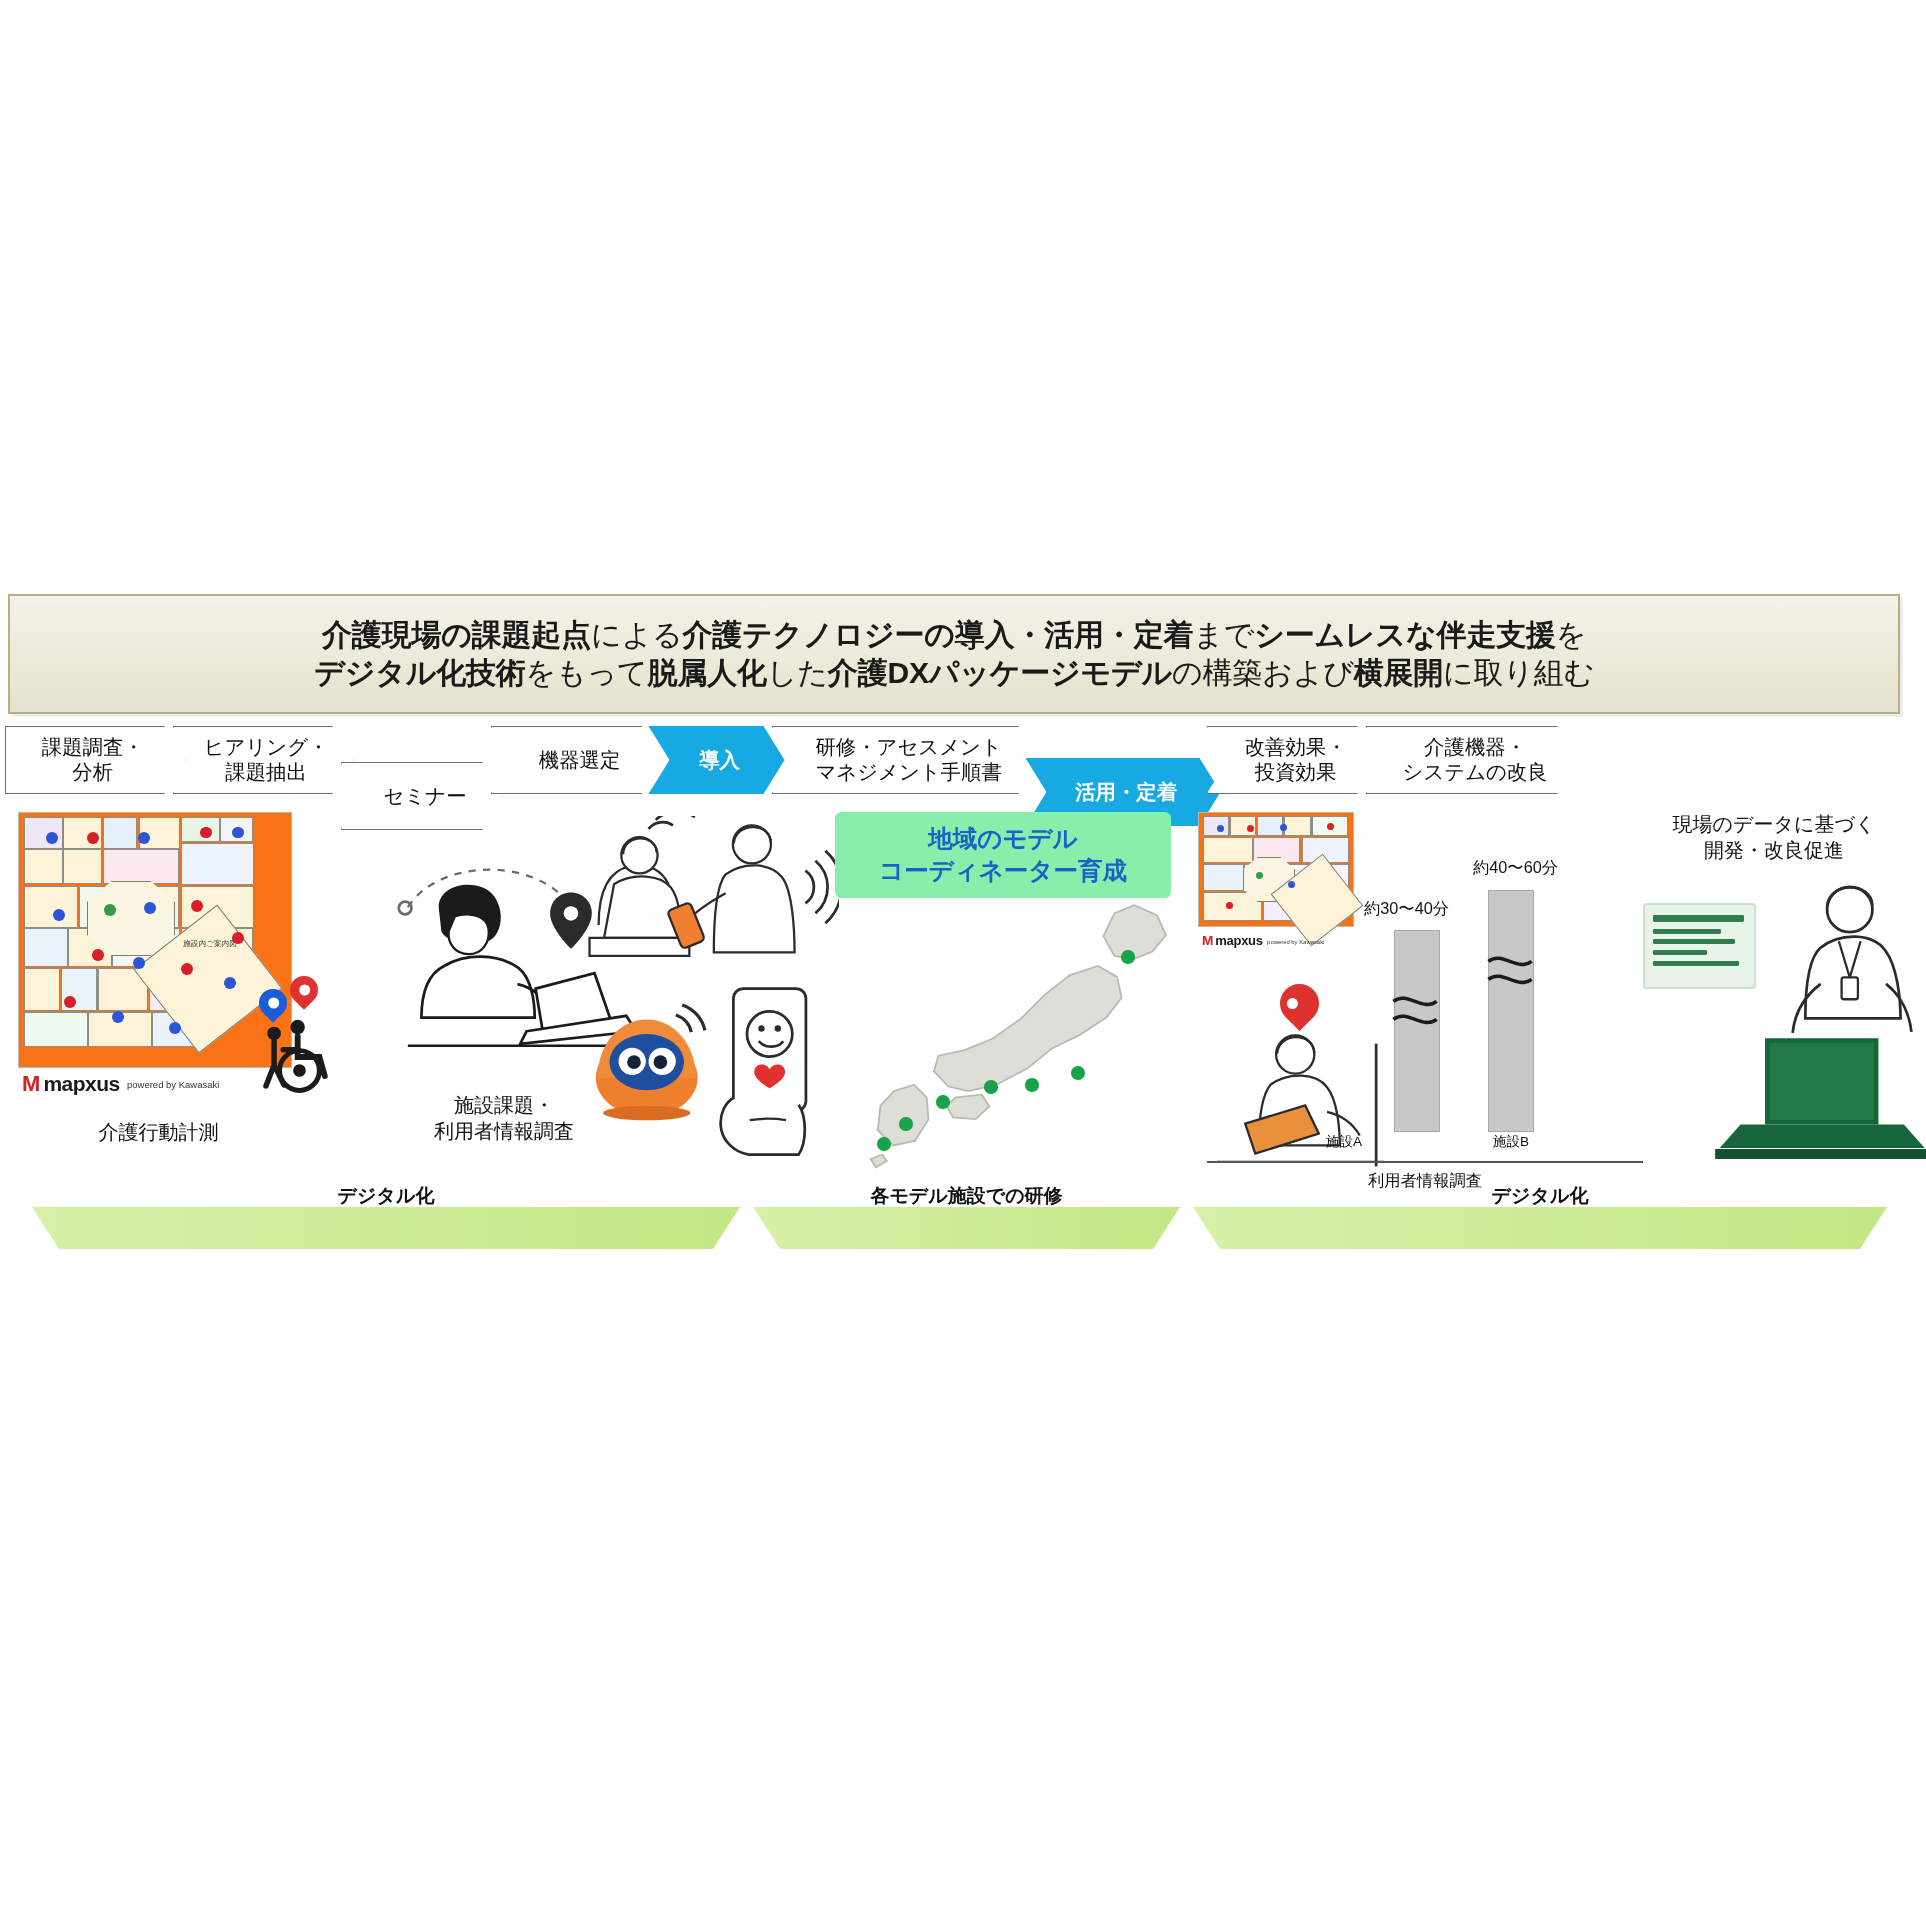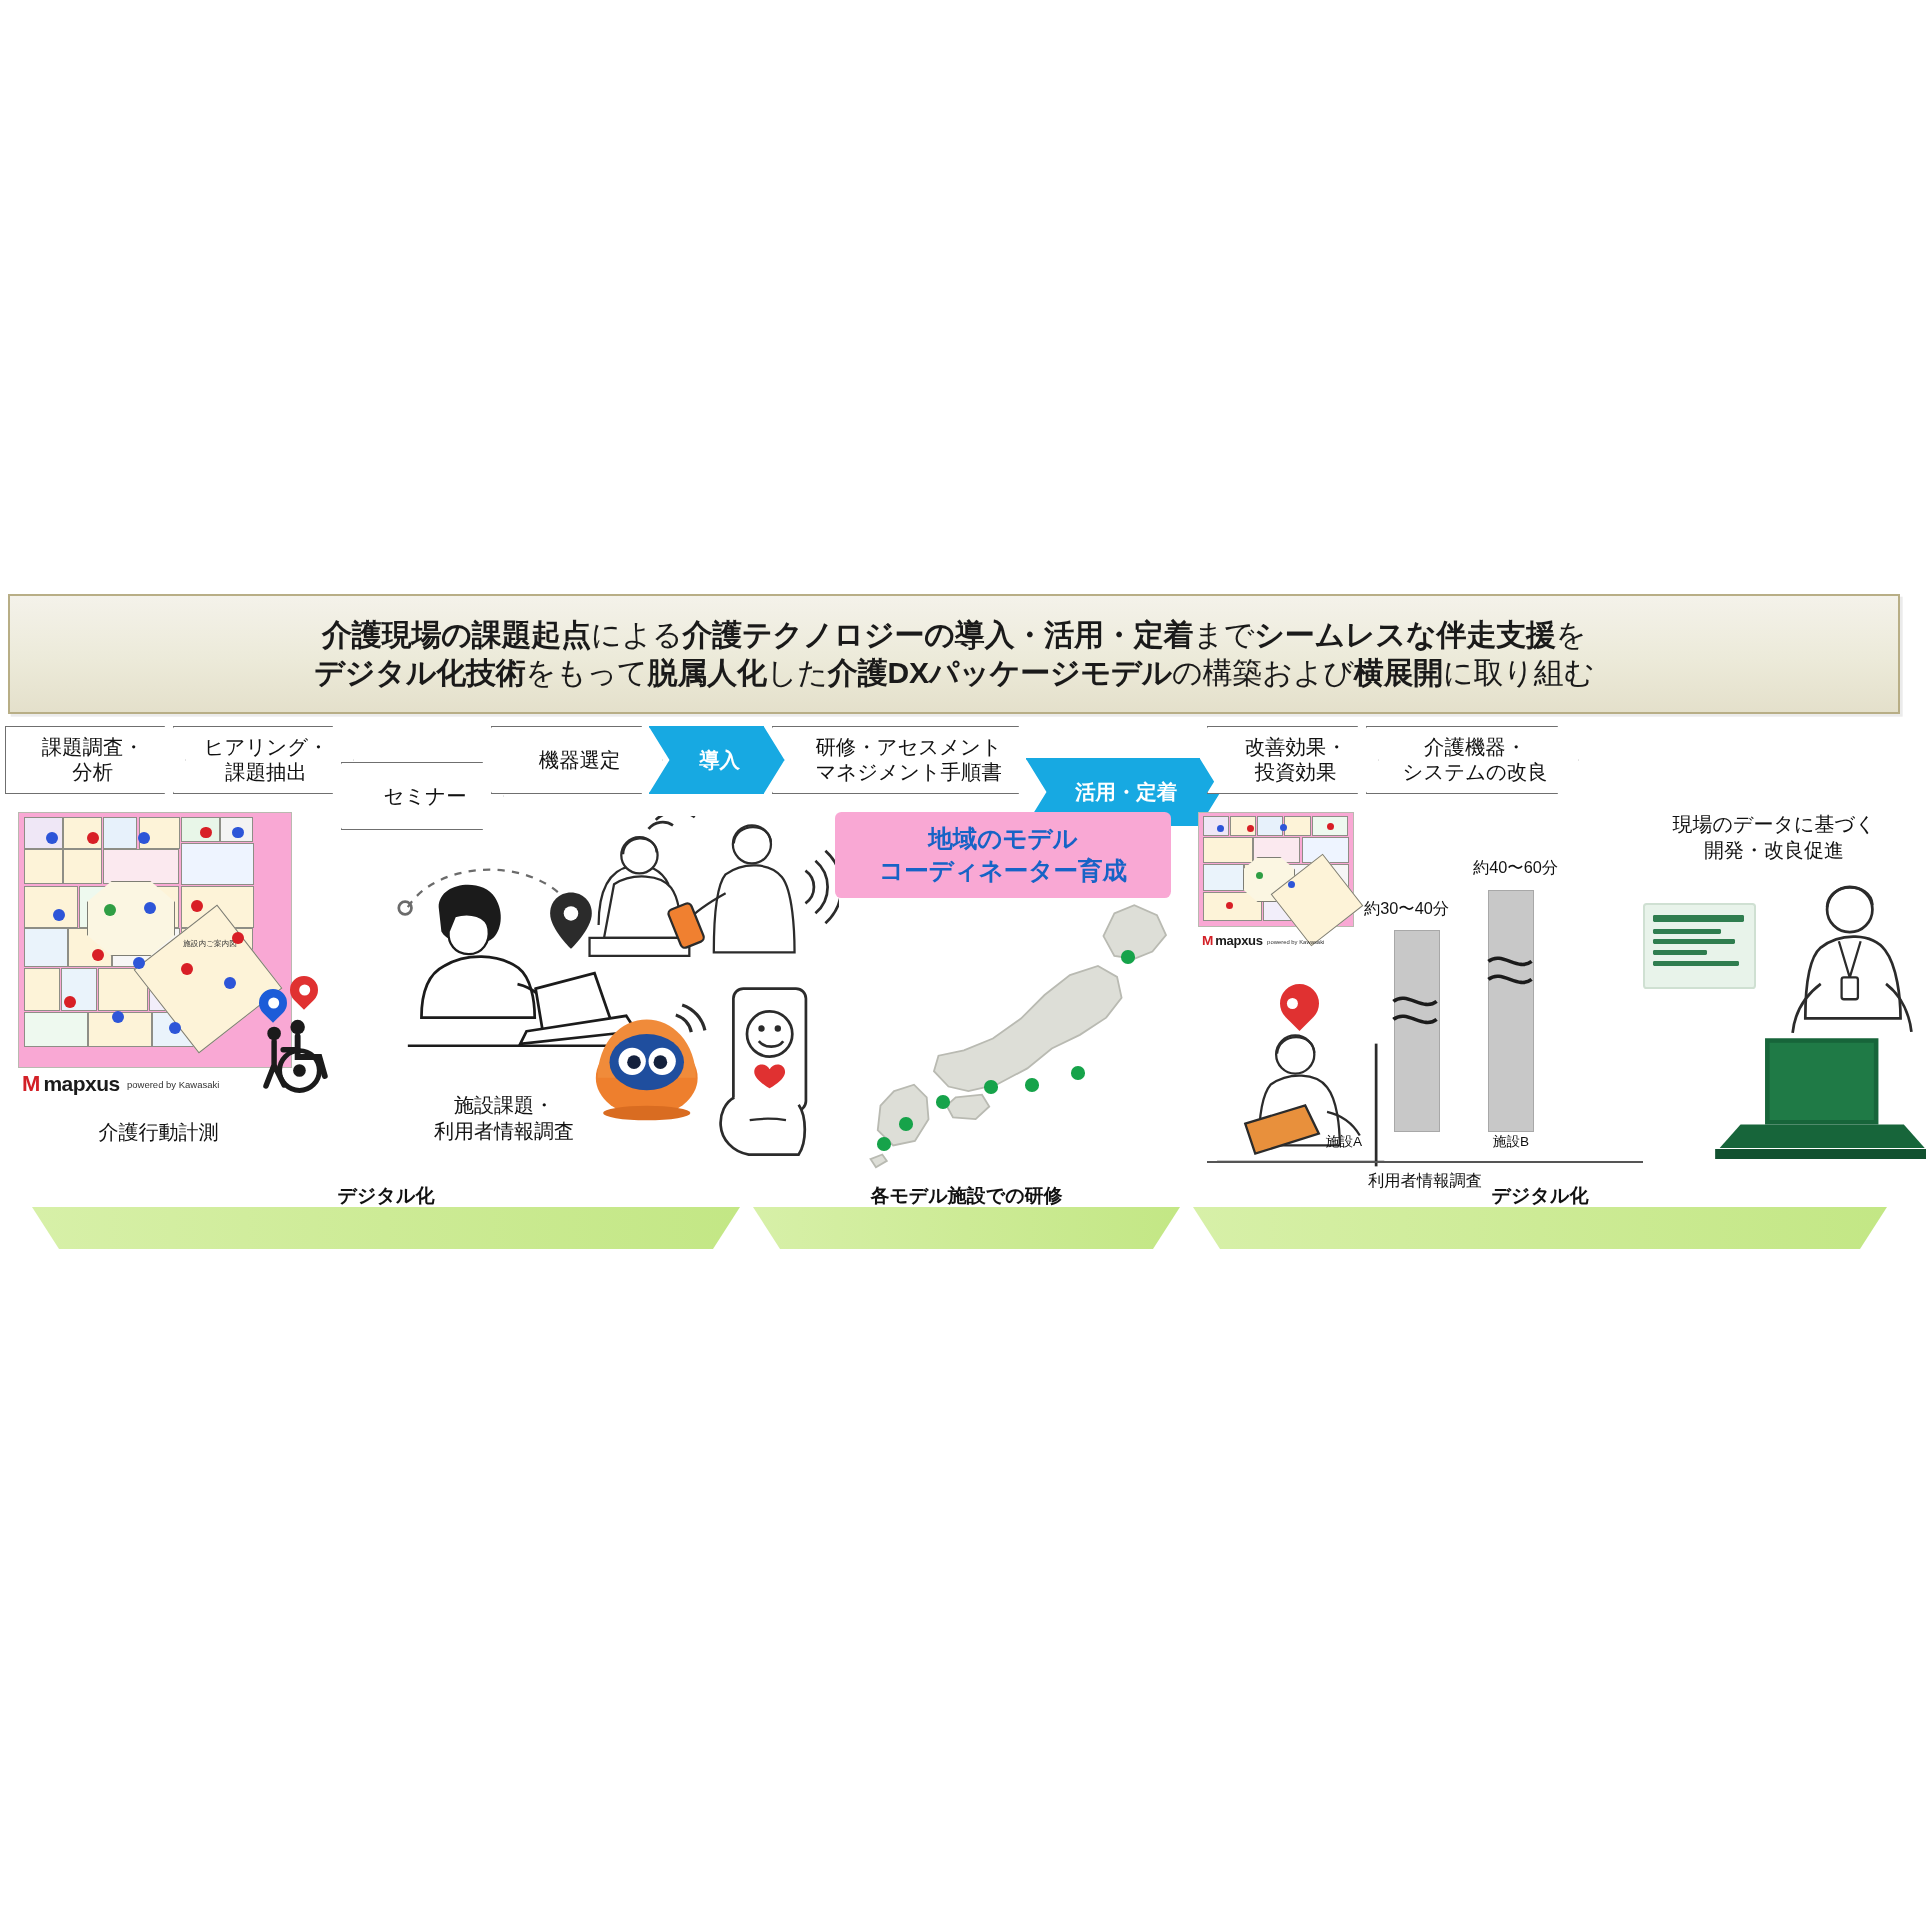--- a/index.html
+++ b/index.html
@@ -113,21 +113,21 @@
     color: #111;
     text-align: center;
     white-space: pre-line;
   }
   .cap.small { font-size: 16.3px; }
   .cap.tiny { font-size: 13.6px; }
 
   
   .floorplan {
     position: absolute;
-    background: #f9a8d4;
+    background: #f97316;
     border: 0.9px solid #b9b9b0;
   }
   .fp-room {
     position: absolute;
     box-sizing: border-box;
     border: 0.9px solid #8e8e86;
   }
   .fp-dot {
     position: absolute;
     width: 11.8px; height: 11.8px;
@@ -176,21 +176,21 @@
     width: 11px; height: 11px;
     background: #ffffff;
     border-radius: 50%;
   }
   .pin.red  { background: #e03131; }
   .pin.blue { background: #1c5cd8; }
 
   
   .jp-badge {
     position: absolute;
-    background: #f9a8d4;
+    background: #86efac;
     border-radius: 6.4px;
     display: flex;
     flex-direction: column;
     align-items: center;
     justify-content: center;
     text-align: center;
   }
   .jp-badge span {
     font-size: 24.5px;
     font-weight: 700;

